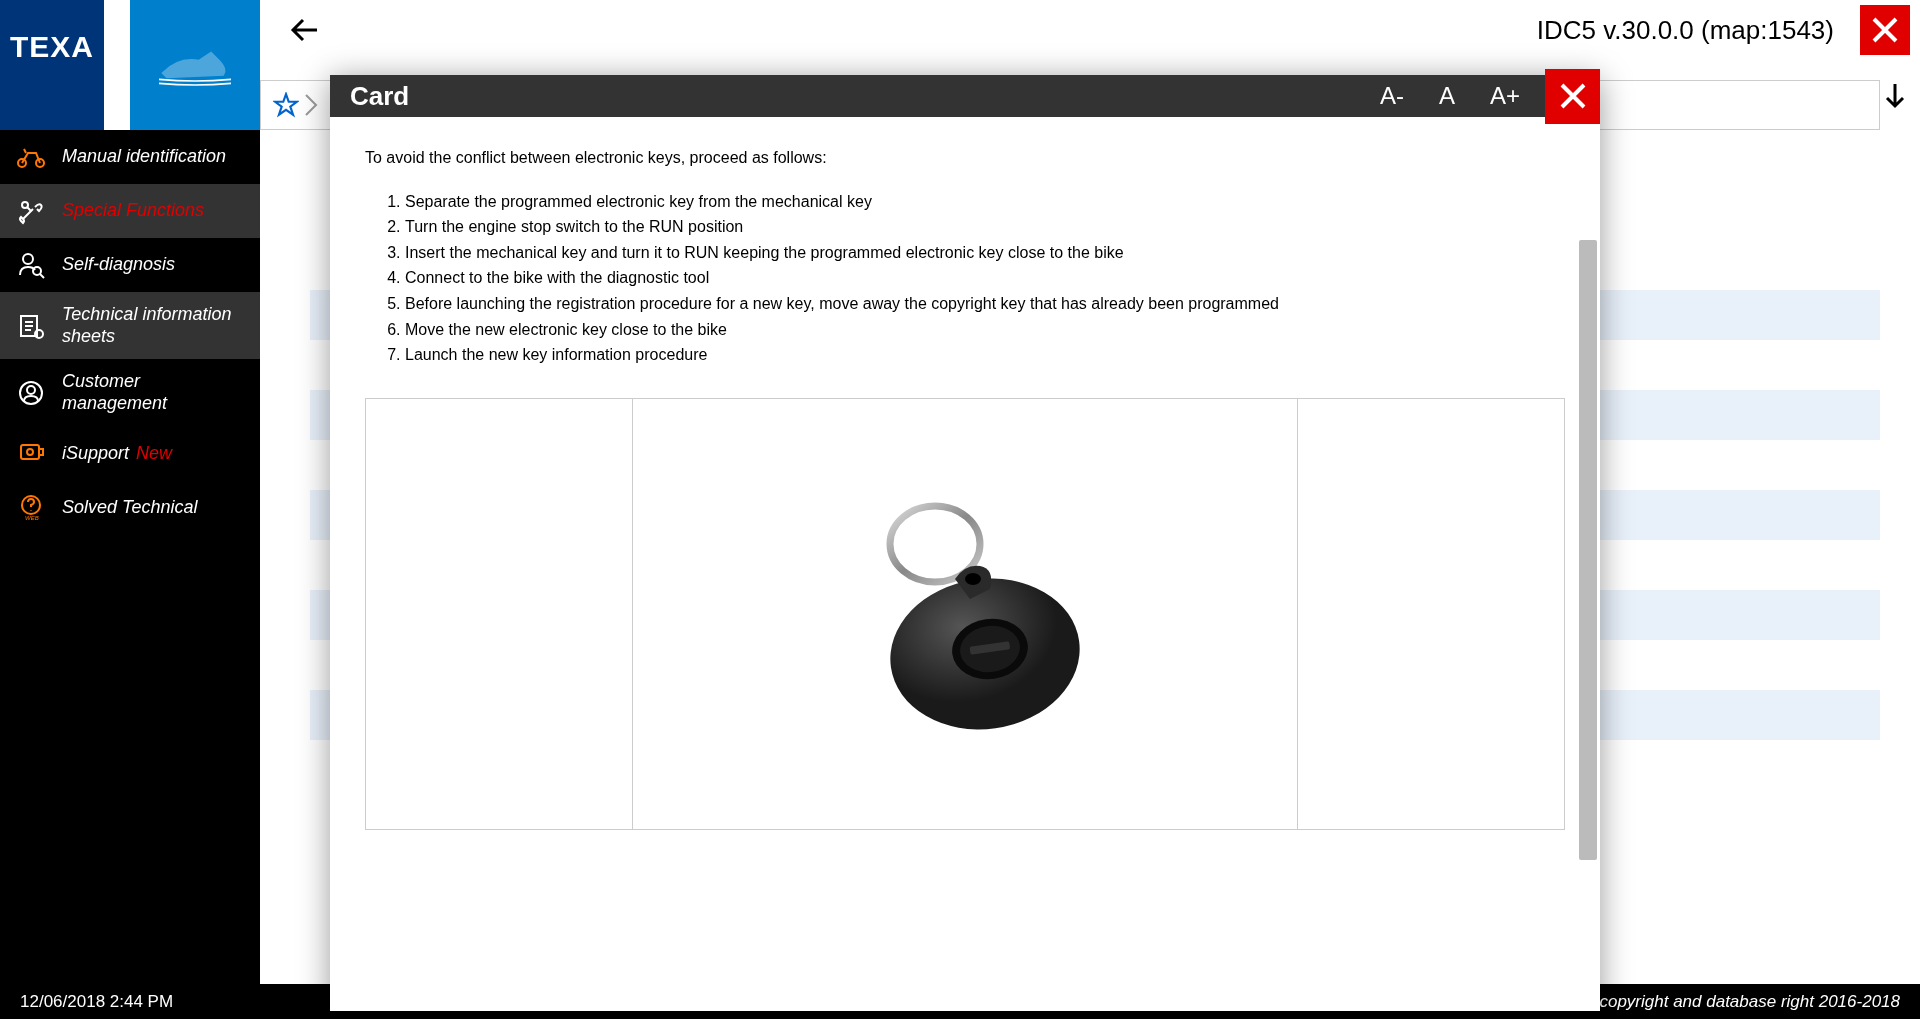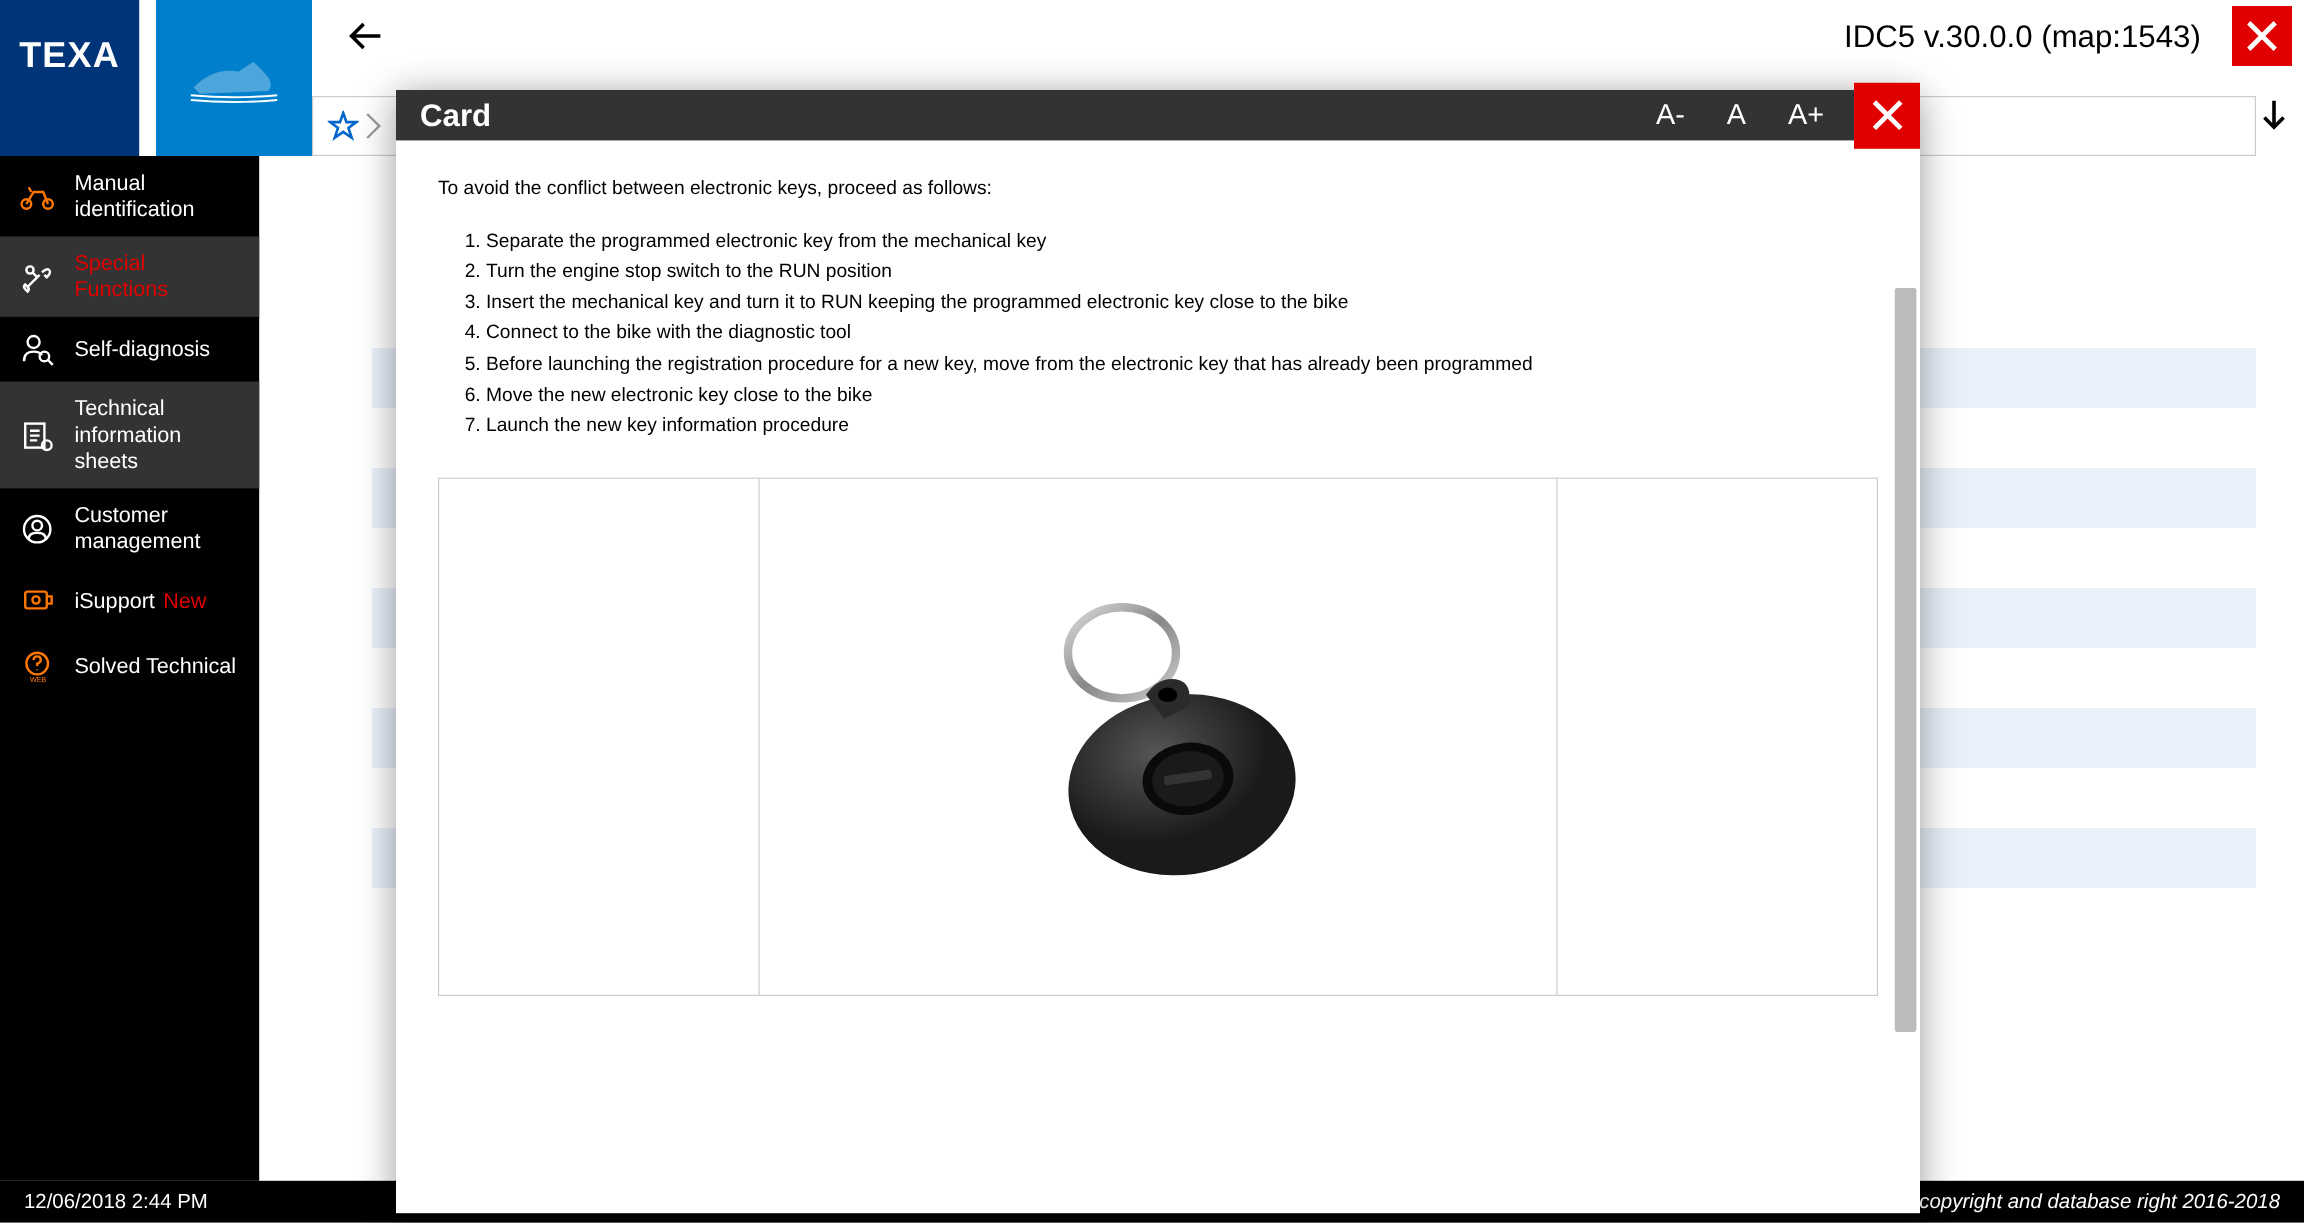--- a/index.html
+++ b/index.html
@@ -1,29 +1,29 @@
 <!DOCTYPE html>
 <html><head>
 <meta charset="utf-8">
 <style>
 * { margin: 0; padding: 0; box-sizing: border-box; }
 body { font-family: Arial, sans-serif; width: 1920px; height: 1019px; overflow: hidden; background: #fff; position: relative; }
 
 
 .topbar { position: absolute; top: 0; left: 0; right: 0; height: 60px; background: #fff; display: flex; align-items: center; }
-.logo-block { width: 116px; height: 130px; background: #003478; color: #fff; display: flex; align-items: flex-start; justify-content: center; padding-top: 30px; font-weight: bold; font-size: 30px; letter-spacing: 1px; position: absolute; top: 0; left: 0; z-index: 5; }
+.logo-block { width: 104px; height: 130px; background: #003478; color: #fff; display: flex; align-items: flex-start; justify-content: center; padding-top: 30px; font-weight: bold; font-size: 30px; letter-spacing: 1px; position: absolute; top: 0; left: 0; z-index: 5; }
 .vehicle-block { position: absolute; top: 0; left: 130px; width: 130px; height: 130px; background: #0080cc; display: flex; align-items: center; justify-content: center; z-index: 5; }
 .vehicle-block svg { width: 80px; height: 50px; }
 .back-btn { margin-left: 280px; width: 50px; height: 50px; display: flex; align-items: center; justify-content: center; cursor: pointer; }
 .topbar-version { margin-left: auto; margin-right: 10px; font-size: 26px; color: #000; display: flex; align-items: center; gap: 26px; }
 .close-app { width: 50px; height: 50px; background: #e00000; display: flex; align-items: center; justify-content: center; cursor: pointer; }
 .down-arrow { width: 50px; height: 100px; display: flex; align-items: center; justify-content: center; cursor: pointer; background: #fff; }
 
 
-.sidebar { position: absolute; top: 130px; left: 0; width: 216px; bottom: 35px; background: #000; color: #fff; }
+.sidebar { position: absolute; top: 130px; left: 0; width: 260px; bottom: 35px; background: #000; color: #fff; font-style: italic; }
 .sidebar-item { display: flex; align-items: center; padding: 12px 16px; gap: 16px; cursor: pointer; font-size: 18px; }
 .sidebar-item.active { background: #333; }
 .sidebar-item.active .sidebar-label { color: #e00000; }
 .sidebar-item.hl { background: #333; }
 .sidebar-icon { width: 30px; height: 30px; display: flex; align-items: center; justify-content: center; color: #ff7700; flex-shrink: 0; }
 .sidebar-icon.wht { color: #fff; }
 .sidebar-label { line-height: 1.2; }
 .new-tag { color: #e00000; margin-left: 2px; }
 
 
@@ -204,21 +204,21 @@
       </svg>
     </div>
   </div>
   <div class="modal-body">
     <p class="intro-text">To avoid the conflict between electronic keys, proceed as follows:</p>
     <ol>
       <li>Separate the programmed electronic key from the mechanical key</li>
       <li>Turn the engine stop switch to the RUN position</li>
       <li>Insert the mechanical key and turn it to RUN keeping the programmed electronic key close to the bike</li>
       <li>Connect to the bike with the diagnostic tool</li>
-      <li>Before launching the registration procedure for a new key, move from the electronic key that has already been programmed</li>
+      <li>Before launching the registration procedure for a new key, move away the copyright key that has already been programmed</li>
       <li>Move the new electronic key close to the bike</li>
       <li>Launch the new key information procedure</li>
     </ol>
     <div class="image-row">
       <div class="image-cell"></div>
       <div class="image-cell">
         <svg class="key-fob" viewBox="0 0 280 260">
           <defs>
             <radialGradient id="fobg" cx="40%" cy="30%">
               <stop offset="0%" stop-color="#555"></stop>

